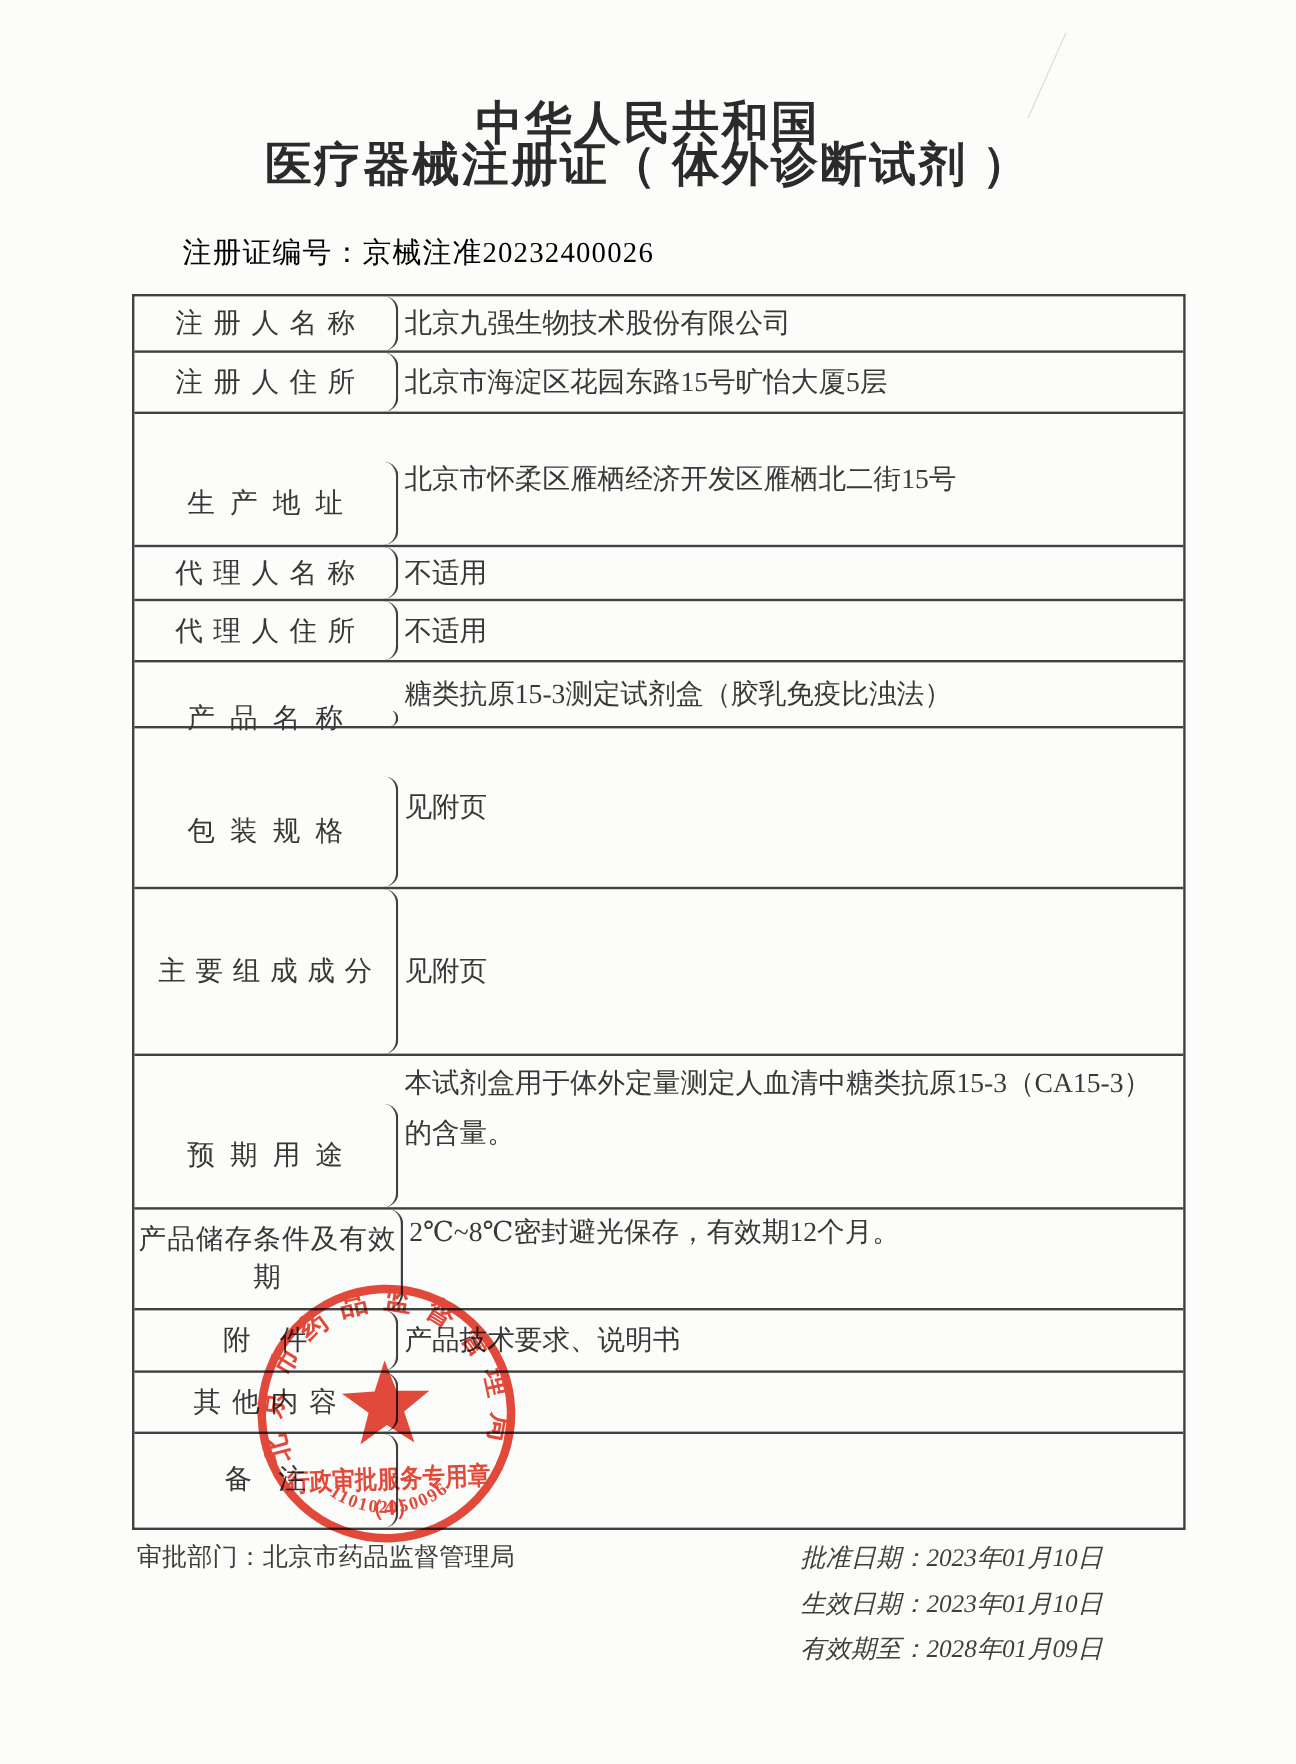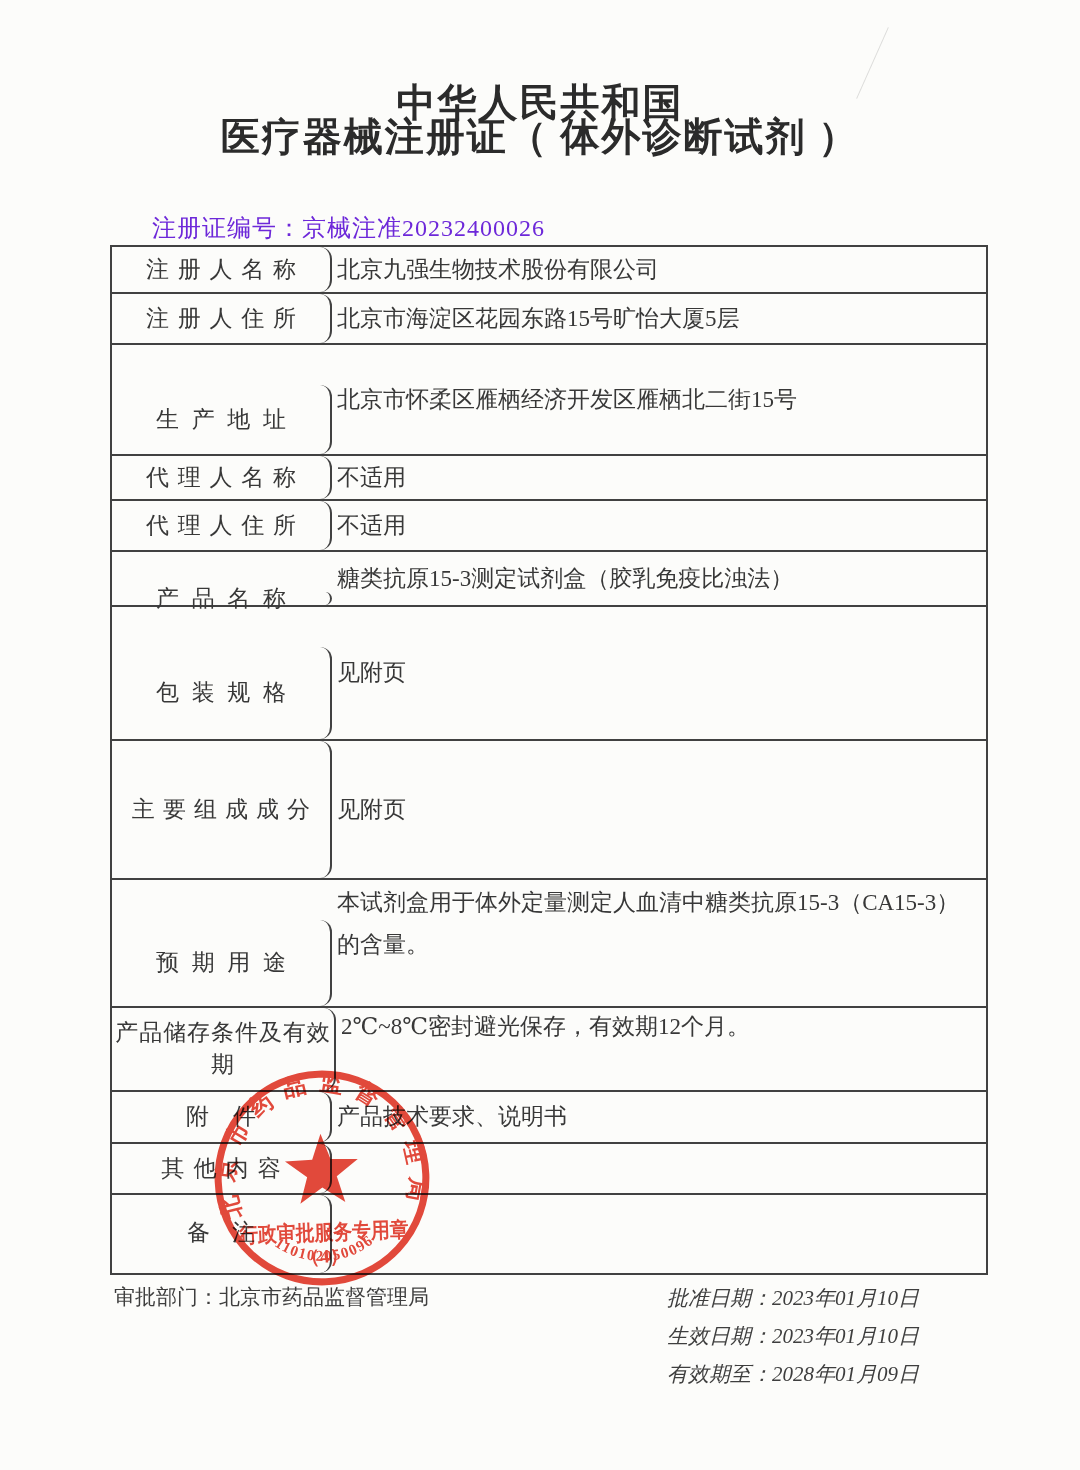--- a/index.html
+++ b/index.html
@@ -16,22 +16,22 @@
     text-align:center;
     font-weight:bold;
     font-size:39px;
     color:#2b2b2b;
     letter-spacing:2px;
     white-space:nowrap;
   }
   .title.line1{top:76px;}
   .title.line2{top:110px;}
   .regno{
-    position:absolute;left:152px;top:212px;
-    font-size:24px;color:#6d28d9;
+    position:absolute;left:152px;top:194px;
+    font-size:24px;color:#000000;
     letter-spacing:1px;
     white-space:nowrap;
   }
   .cert-table{
     position:absolute;left:110px;top:245px;
     width:874px;
     border:2px solid #414141;
   }
   .row{display:flex;border-top:2px solid #414141;}
   .row:first-child{border-top:none;}

